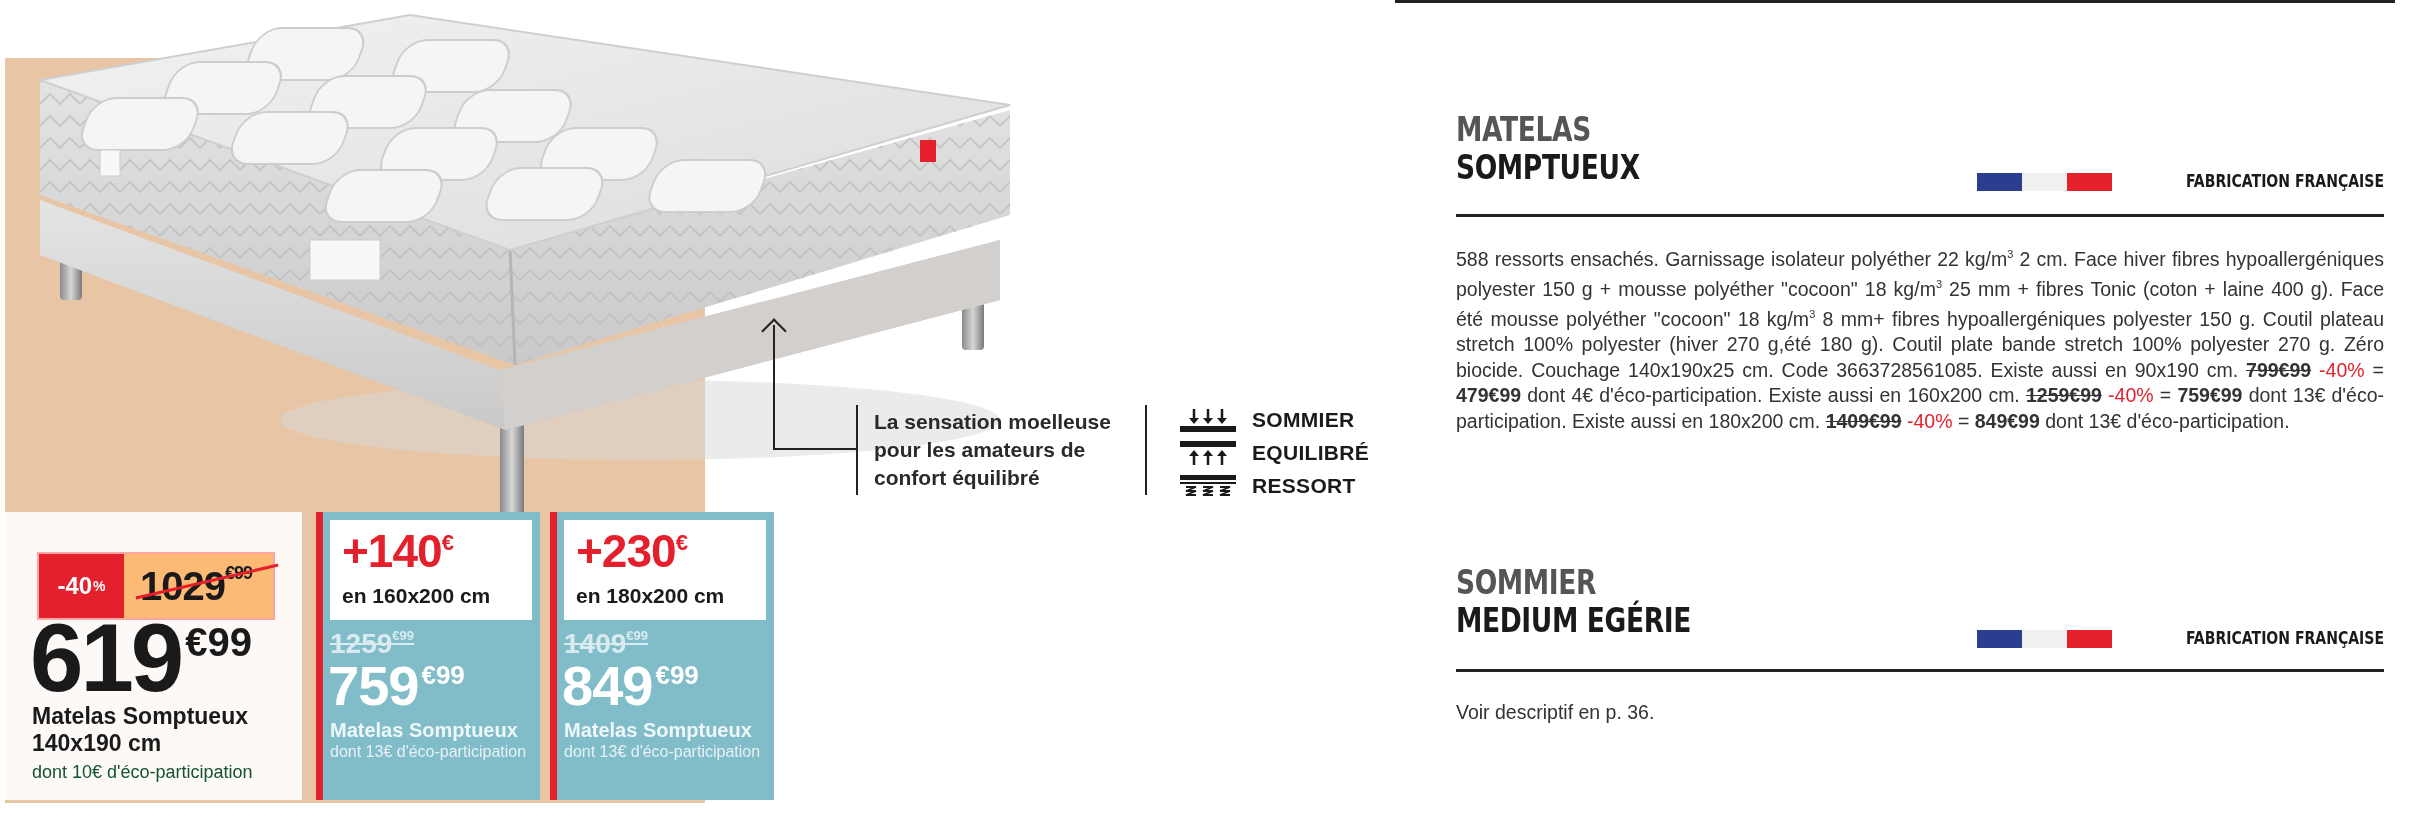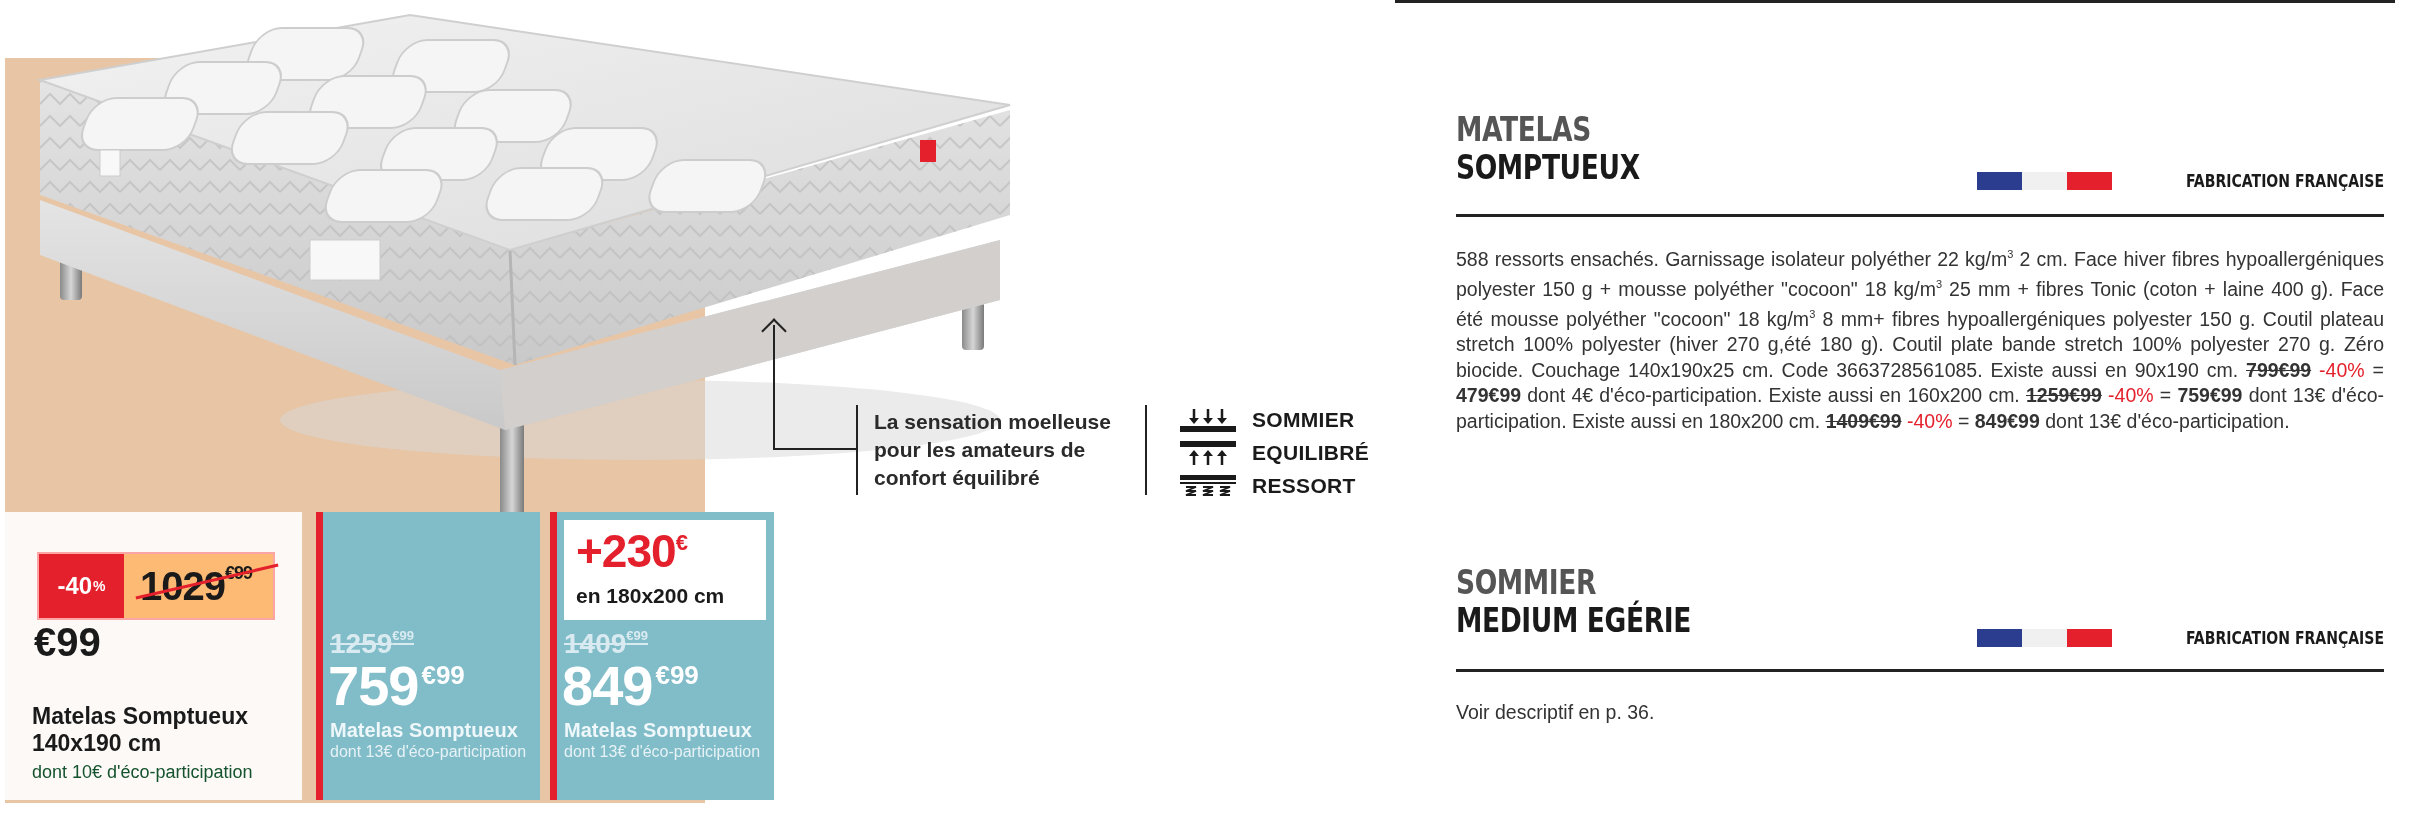--- a/index.html
+++ b/index.html
@@ -52,21 +52,21 @@
     .size-card .new .int { font-size: 56px; line-height: 60px; letter-spacing: -1px; }
     .size-card .new .c { font-size: 26px; margin-top: 4px; margin-left: 3px; }
     .size-card .nm { position: absolute; left: 14px; top: 207px; color: #eef7f9; font-size: 20px; font-weight: 700; }
     .size-card .eco { position: absolute; left: 14px; top: 231px; color: #e6f2f5; font-size: 16px; }
 
     
     .top-rule { position: absolute; left: 1395px; top: 0; width: 1000px; height: 3px; background: #222; }
     .section { position: absolute; left: 1456px; width: 928px; }
     .sec-title1 { font-family: "DejaVu Sans", sans-serif; font-weight: 700; font-size: 34px; line-height: 38px; color: #555; letter-spacing: -0.5px; transform: scaleX(0.78); transform-origin: left; }
     .sec-title2 { font-family: "DejaVu Sans", sans-serif; font-weight: 700; font-size: 34px; line-height: 38px; color: #1a1a1a; letter-spacing: -0.5px; transform: scaleX(0.78); transform-origin: left; }
-    .fab { position: absolute; right: 0; display: flex; align-items: center; }
+    .fab { position: absolute; right: 0; display: flex; align-items: flex-end; }
     .flag { display: flex; width: 135px; height: 18px; margin-right: 18px; }
     .flag span { flex: 1; }
     .fab-label { font-family: "DejaVu Sans", sans-serif; font-weight: 700; font-size: 18px; color: #1a1a1a; transform: scaleX(0.78); transform-origin: right; white-space: nowrap; }
     .sec-rule { position: absolute; left: 0; width: 928px; height: 3px; background: #222; }
     .desc { font-size: 19.5px; line-height: 25.5px; color: #333; text-align: justify; }
     .desc .s { text-decoration: line-through; font-weight: 700; }
     .desc .r { color: #e3202b; }
     .desc .b { font-weight: 700; }
     .desc sup { font-size: 11px; }
   </style>
@@ -192,30 +192,35 @@
     <span>-40</span>
       <sup>%</sup>
   </div>
   <div class="old-price">
     <span>1029</span>
       <span class="cents">€99</span>
     <div class="strike"></div>
   </div>
 </div>
 <div class="big-price">
+  <span class="int">619</span>
   <span class="cents">€99</span>
 </div>
 <div class="main-name">
   <div>Matelas Somptueux</div>
   <div>140x190 cm</div>
 </div>
 <div class="main-eco">dont 10€ d'éco-participation</div>
 
 <div class="size-card" style="left:316px;">
   <div class="redbar"></div>
+  <div class="head">
+    <div class="plus"><span>+140</span><sup>€</sup></div>
+    <div class="size">en 160x200 cm</div>
+  </div>
   <div class="old"><span>1259</span><span class="c">€99</span></div>
   <div class="new">
       <span class="int">759</span>
       <span class="c">€99</span>
     </div>
   <div class="nm">Matelas Somptueux</div>
   <div class="eco">dont 13€ d'éco-participation</div>
 </div>
 
 <div class="size-card" style="left:550px;">

